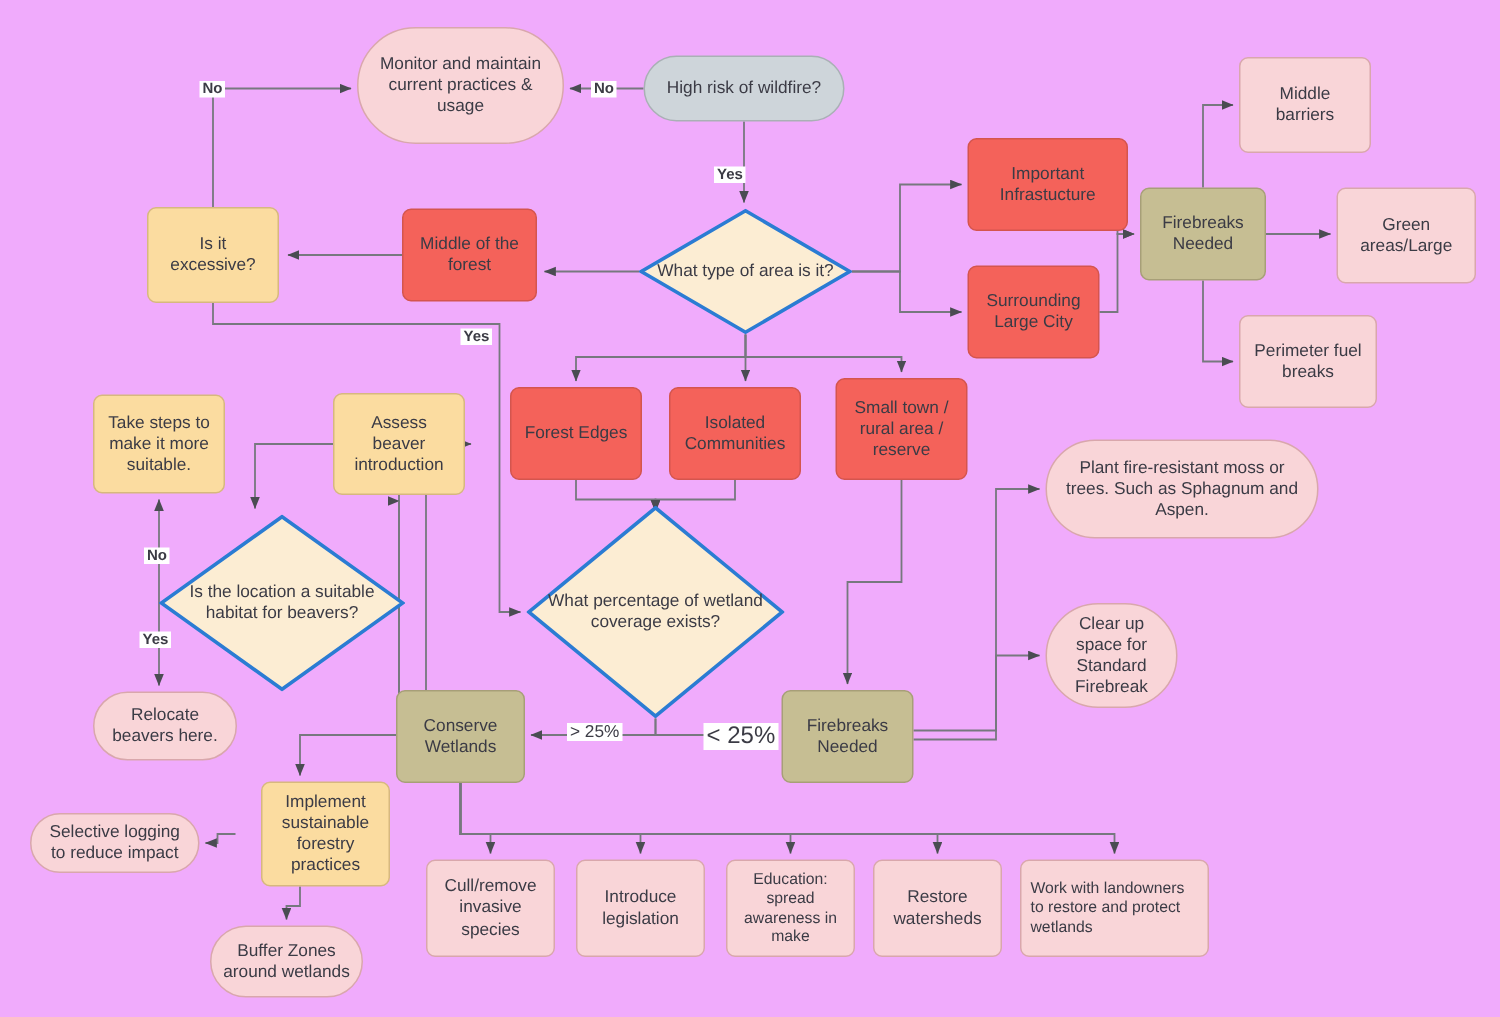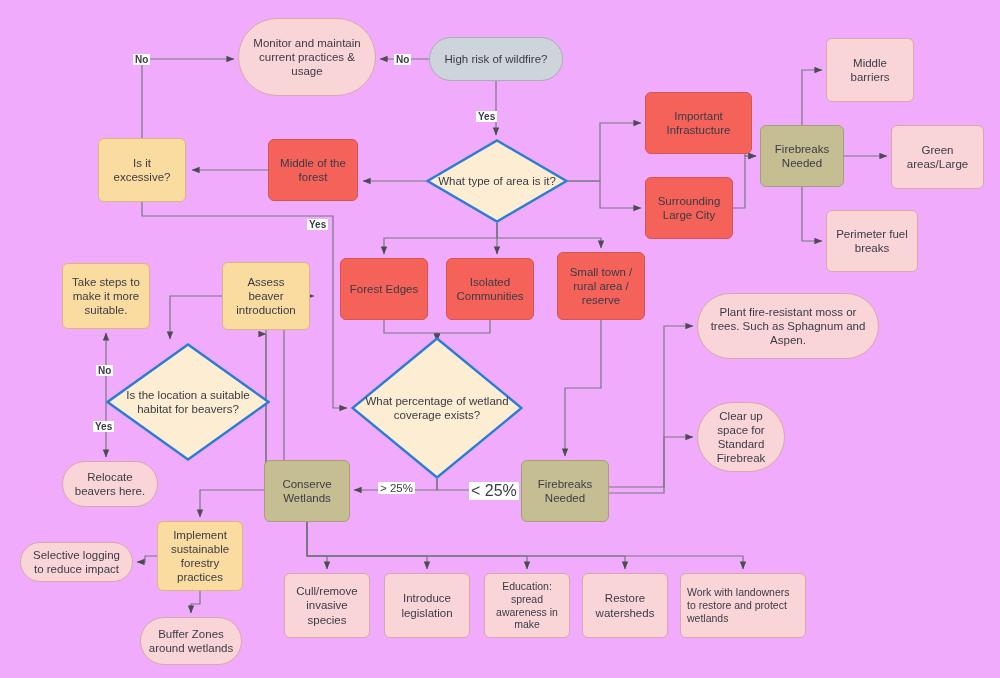--- a/index.html
+++ b/index.html
@@ -182,21 +182,21 @@
       </div>
       <div class="node pill" style="left: 62px; top: 461px; width: 96px; height: 46px; background: rgb(249, 213, 216); border: 1px solid rgb(217, 167, 172); font-size: 11.5px;">
         <span>Relocate beavers here.</span>
       </div>
       <div class="node rect" style="left: 264px; top: 460px; width: 86px; height: 62px; background: rgb(198, 190, 147); border: 1px solid rgb(167, 159, 120); font-size: 11.5px;">
         <span>Conserve Wetlands</span>
       </div>
       <div class="node rect" style="left: 521px; top: 460px; width: 88px; height: 62px; background: rgb(198, 190, 147); border: 1px solid rgb(167, 159, 120); font-size: 11.5px;">
         <span>Firebreaks Needed</span>
       </div>
-      <div class="node rect" style="left: 157px; top: 521px; width: 86px; height: 70px; background: rgb(251, 220, 160); border: 1px solid rgb(215, 184, 127); font-size: 11.5px;">
+      <div class="node rect" style="left: 174px; top: 521px; width: 86px; height: 70px; background: rgb(251, 220, 160); border: 1px solid rgb(215, 184, 127); font-size: 11.5px;">
         <span>Implement sustainable forestry practices</span>
       </div>
       <div class="node pill" style="left: 20px; top: 542px; width: 113px; height: 40px; background: rgb(249, 213, 216); border: 1px solid rgb(217, 167, 172); font-size: 11.5px;">
         <span>Selective logging to reduce impact</span>
       </div>
       <div class="node pill" style="left: 140px; top: 617px; width: 102px; height: 48px; background: rgb(249, 213, 216); border: 1px solid rgb(217, 167, 172); font-size: 11.5px;">
         <span>Buffer Zones around wetlands</span>
       </div>
       <div class="node rect" style="left: 284px; top: 573px; width: 86px; height: 65px; background: rgb(249, 213, 216); border: 1px solid rgb(217, 167, 172); font-size: 11.5px;">
         <span>Cull/remove invasive species</span>

